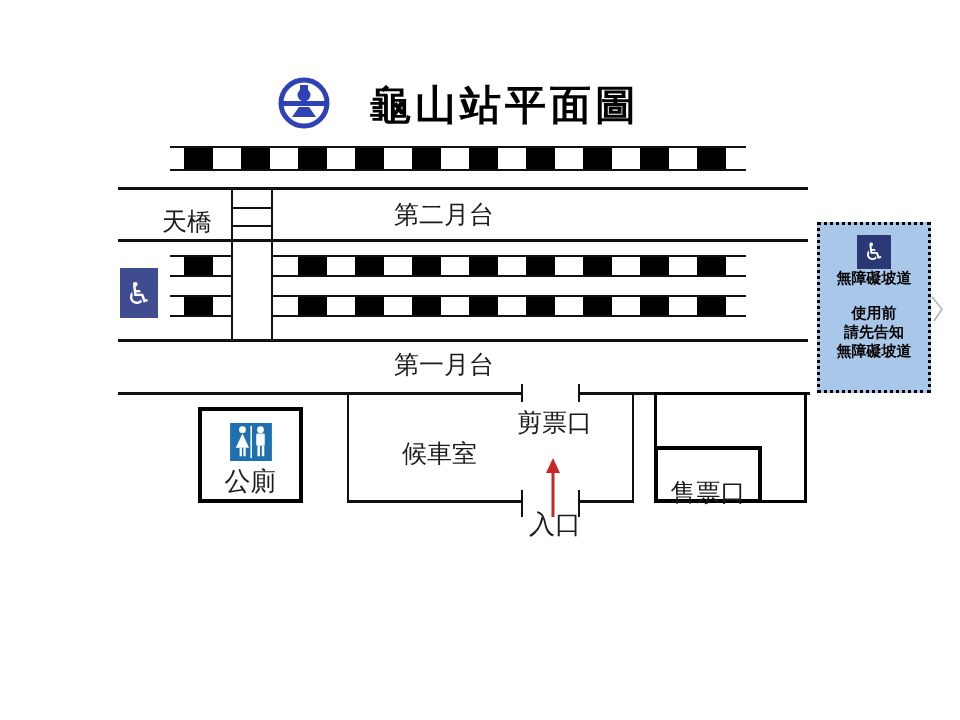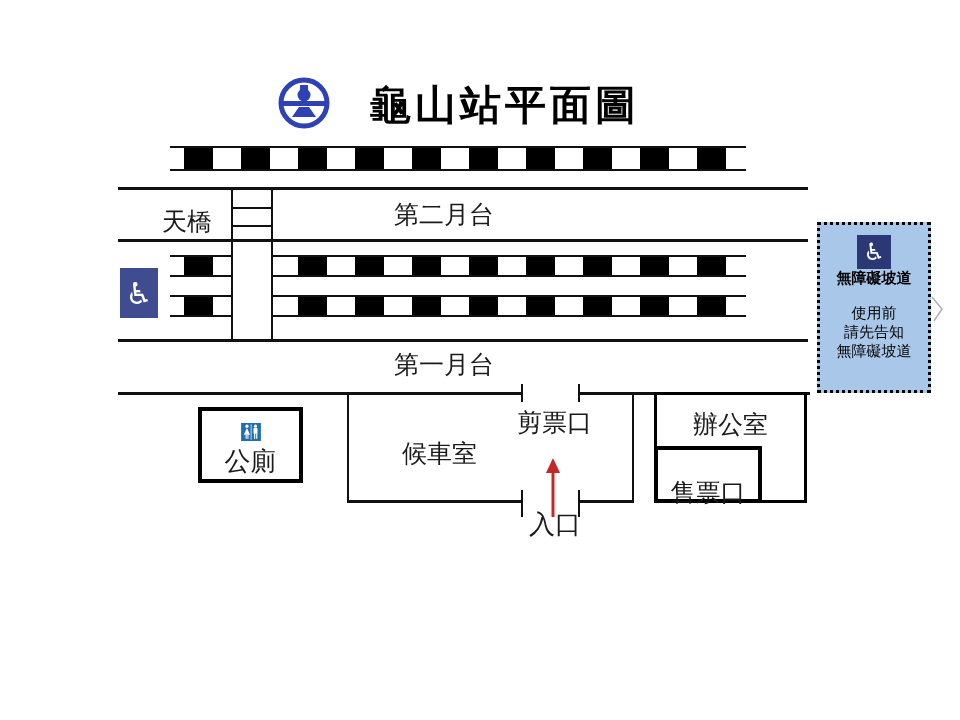--- a/index.html
+++ b/index.html
@@ -30,40 +30,40 @@
     border-left:2px solid var(--line-black);border-right:2px solid var(--line-black);z-index:2}
   .rung{position:absolute;left:0;width:100%;height:2px;background:var(--line-black)}
 
   
   .wall{position:absolute;background:var(--line-black);z-index:4}
 
   
   .wc-badge{position:absolute;left:120px;top:268px;width:38px;height:50px;
     background:var(--wheelchair-badge-blue);color:#fff;display:flex;align-items:center;
     justify-content:center;font-size:30px;z-index:5}
-  .toilet-box{position:absolute;left:198px;top:407px;width:105px;height:76px;
+  .toilet-box{position:absolute;left:198px;top:407px;width:105px;height:96px;
     border:4px solid #000;background:#fff;z-index:5;display:flex;flex-direction:column;
     align-items:center;justify-content:center;padding-top:12px}
   .toilet-label{font-size:26px;margin-top:3px;font-family:"DejaVu Serif","Liberation Serif",serif}
 
   .office-box{position:absolute;left:654px;top:392px;width:153px;height:111px;
     border:3px solid #000;z-index:5}
   .tw-box{position:absolute;left:654px;top:446px;width:108px;height:57px;
     border:4px solid #000;background:#fff;z-index:6}
   .center-lbl{position:absolute;text-align:center;font-size:25px;z-index:7;
     font-family:"DejaVu Serif","Liberation Serif",serif}
 
   
   .info-box{position:absolute;left:817px;top:222px;width:114px;height:171px;
     background:var(--info-box-bg);border:3px dotted #000;z-index:6;text-align:center;
     padding-top:10px}
   .info-icon{width:34px;height:34px;background:var(--info-icon-bg);color:#fff;margin:0 auto;
     display:flex;align-items:center;justify-content:center;font-size:24px}
   .info-title{font-size:15px;font-weight:bold;color:#000;letter-spacing:0px}
-  .info-lines{font-size:15px;font-weight:normal;margin-top:16px;line-height:19px;color:#000}
+  .info-lines{font-size:15px;font-weight:bold;margin-top:16px;line-height:19px;color:#000}
 
   .arrow-svg{position:absolute;left:542px;top:457px;z-index:7}
   .callout{position:absolute;left:931px;top:296px;z-index:5}
 </style>
 </head>
 <body>
 
 <div id="stage">
 
   <svg class="abs" style="left:277px;top:76px" width="54" height="54" viewBox="0 0 54 54">
@@ -111,21 +111,20 @@
 
   <div class="wall" style="left:521px;top:490px;width:2px;height:27px"></div>
   <div class="wall" style="left:578px;top:490px;width:2px;height:27px"></div>
   <svg class="arrow-svg" width="22" height="62" viewBox="0 0 22 62">
     <line x1="11" y1="60" x2="11" y2="14" stroke="var(--arrow-red)" stroke-width="3"></line>
     <polygon points="11,1 4,16 18,16" fill="var(--arrow-red)"></polygon>
   </svg>
   <div class="lbl" style="left:529px;top:507px;font-size:26px">入口</div>
 
   <div class="office-box"></div>
-  <div class="center-lbl" style="left:654px;top:408px;width:153px">辦公室</div>
   <div class="tw-box"></div>
   <div class="center-lbl" style="left:654px;top:476px;width:108px">售票口</div>
 
   <div class="toilet-box">
     <svg width="44" height="40" viewBox="0 0 44 40">
       <rect x="0" y="0" width="44" height="40" fill="var(--restroom-blue)"></rect>
       <circle cx="13" cy="7" r="3.6" fill="#fff"></circle>
       <polygon points="13,11 6,26 20,26" fill="#fff"></polygon>
       <rect x="10" y="26" width="2.4" height="9" fill="#fff"></rect>
       <rect x="14" y="26" width="2.4" height="9" fill="#fff"></rect>

